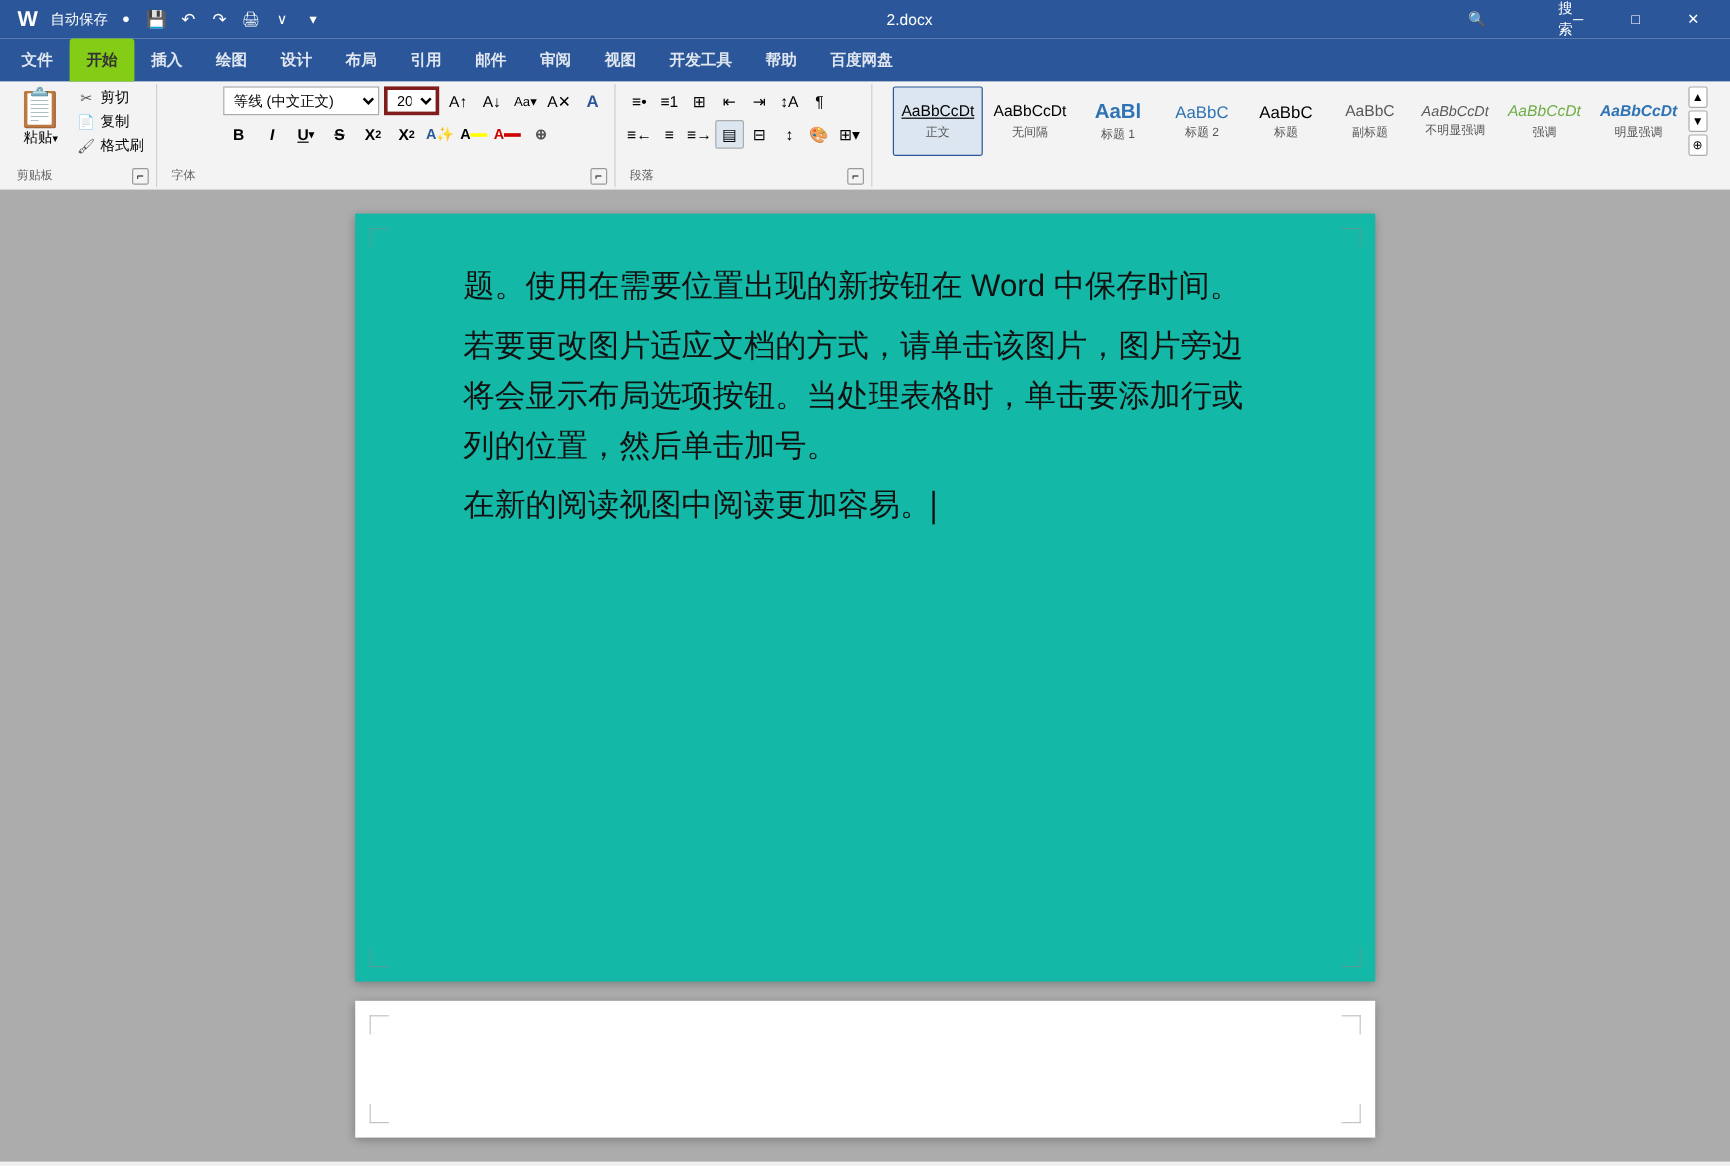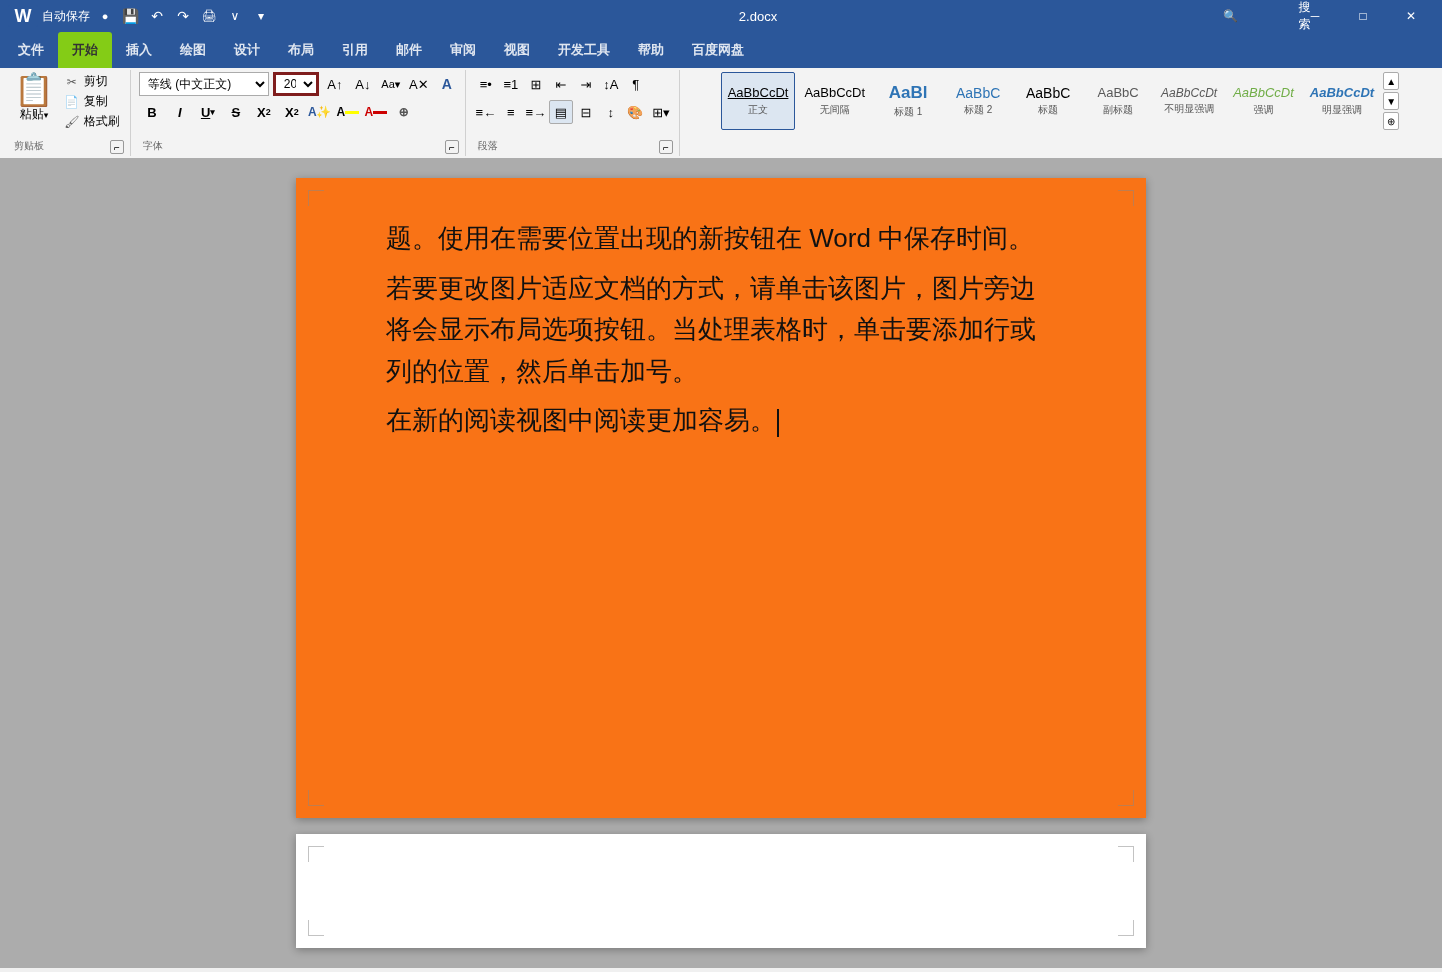--- a/index.html
+++ b/index.html
@@ -50,21 +50,21 @@
     
     .styles-gallery { display: flex; gap: 2px; align-items: center; }
     .style-item { display: flex; flex-direction: column; align-items: center; justify-content: center; padding: 2px 6px; cursor: pointer; border: 1px solid transparent; border-radius: 2px; min-width: 68px; height: 58px; }
     .style-item.active { border-color: #2b579a; background: #dce6f1; }
     .style-preview { font-size: 14px; line-height: 1.2; }
     .style-label { font-size: 10px; color: #555; margin-top: 2px; }
 
     
     .doc-area { background: #acacac; display: flex; flex-direction: column; align-items: center; overflow-y: auto; height: calc(972px - 32px - 36px - 92px - 2px); padding: 20px 0; gap: 16px; position: relative; }
 
-    .page { background: #f97316; width: 850px; min-height: 600px; box-shadow: 0 2px 8px rgba(0,0,0,0.3); position: relative; padding: 72px 90px; }
+    .page { background: #14b8a6; width: 850px; min-height: 600px; box-shadow: 0 2px 8px rgba(0,0,0,0.3); position: relative; padding: 72px 90px; }
 
     .doc-text { font-size: 26px; line-height: 1.6; color: #111; font-family: '等线', 'DengXian', 'Microsoft YaHei', sans-serif; }
 
     .cursor { display: inline-block; width: 2px; height: 28px; background: #111; animation: blink 1s step-end infinite; vertical-align: middle; margin-left: 1px; }
     @keyframes blink { 0%, 100% { opacity: 1; } 50% { opacity: 0; } }
 
     
     .corner-mark { position: absolute; width: 16px; height: 16px; opacity: 0.5; }
     .corner-tl { top: 12px; left: 12px; border-top: 1px solid #888; border-left: 1px solid #888; }
     .corner-tr { top: 12px; right: 12px; border-top: 1px solid #888; border-right: 1px solid #888; }
@@ -150,21 +150,21 @@
         </div>
       </div>
     </div>
     <div style="display:flex; width:100%; justify-content:space-between; align-items:center;">
       <span class="ribbon-group-label">剪贴板</span>
       <div class="group-expand">⌐</div>
     </div>
   </div>
 
   <div class="ribbon-group">
-    <div class="ribbon-group-content" style="flex-direction:column;">
+    <div class="ribbon-group-content" style="flex-direction:column;margin-left:47px;">
       <div class="font-group-top">
         <select class="font-select">
           <option>等线 (中文正文)</option>
         </select>
         <select class="size-select">
           <option>20</option>
         </select>
         <div class="icon-btn" title="增大字号">A↑</div>
         <div class="icon-btn" title="减小字号">A↓</div>
         <div class="icon-btn" style="font-size:11px;">Aa▾</div>

